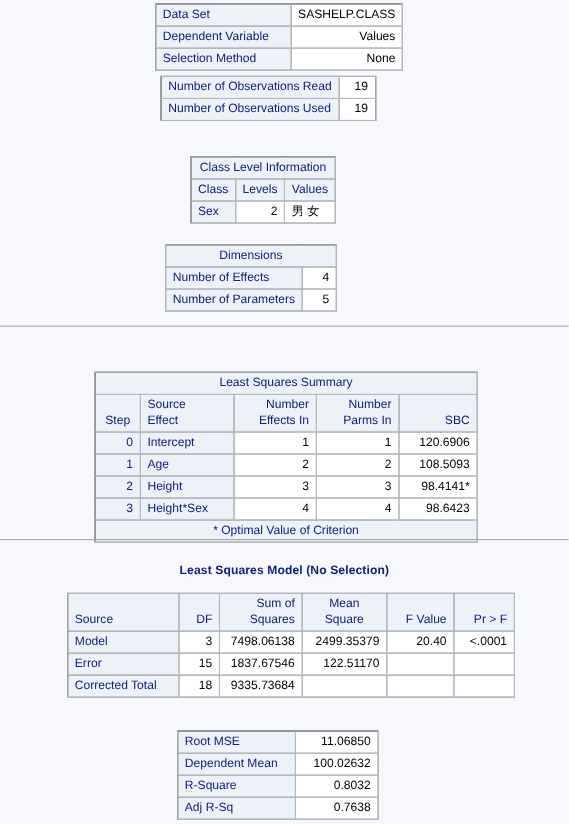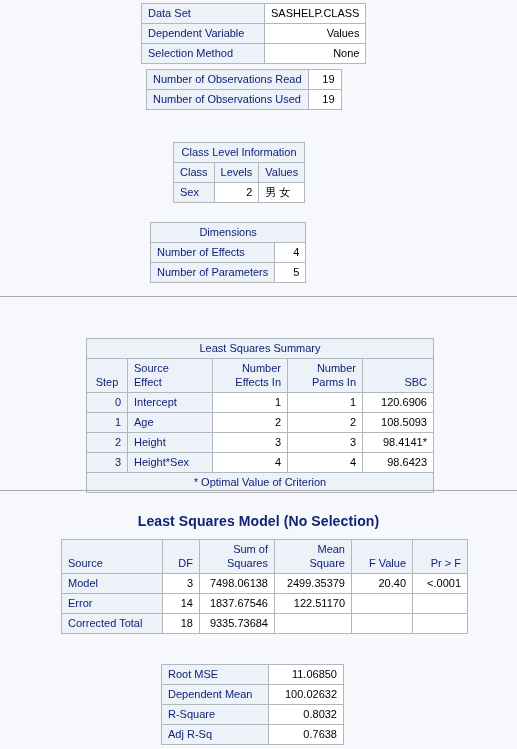--- a/index.html
+++ b/index.html
@@ -78,21 +78,21 @@
   }
   .val-left {
     background: #ffffff;
     color: #000000;
     text-align: left;
   }
   .val-blank { background: #ffffff; }
   .title {
     text-align: center;
     font-weight: bold;
-    font-size: 14px;
+    font-size: 11px;
     color: #112277;
     letter-spacing: 0.1px;
   }
 
   
   .pos { position: absolute; }
 </style>
 </head>
 <body>
 
@@ -240,40 +240,40 @@
 
     <table class="sas pos" style="left:61px; top:539px;">
       <thead>
         <tr>
           <th class="hdr" style="text-align:left; width:88px; vertical-align:bottom;">Source</th>
           <th class="hdr" style="text-align:right; width:24px; vertical-align:bottom;">DF</th>
           <th class="hdr" style="text-align:right; width:62px;">
             <span>Sum of</span><br>
             <span>Squares</span>
           </th>
-          <th class="hdr" style="text-align:right; width:64px;">
+          <th class="hdr" style="width:64px;">
             <span>Mean</span><br>
             <span>Square</span>
           </th>
           <th class="hdr" style="text-align:right; width:48px; vertical-align:bottom;">F Value</th>
           <th class="hdr" style="text-align:right; width:42px; vertical-align:bottom;">Pr &gt; F</th>
         </tr>
       </thead>
       <tbody>
         <tr>
           <td class="stub">Model</td>
           <td class="val">3</td>
           <td class="val">7498.06138</td>
           <td class="val">2499.35379</td>
           <td class="val">20.40</td>
           <td class="val">&lt;.0001</td>
         </tr>
         <tr>
           <td class="stub">Error</td>
-          <td class="val">14</td>
+          <td class="val">15</td>
           <td class="val">1837.67546</td>
           <td class="val">122.51170</td>
           <td class="val-blank"></td>
           <td class="val-blank"></td>
         </tr>
         <tr>
           <td class="stub">Corrected Total</td>
           <td class="val">18</td>
           <td class="val">9335.73684</td>
           <td class="val-blank"></td>

